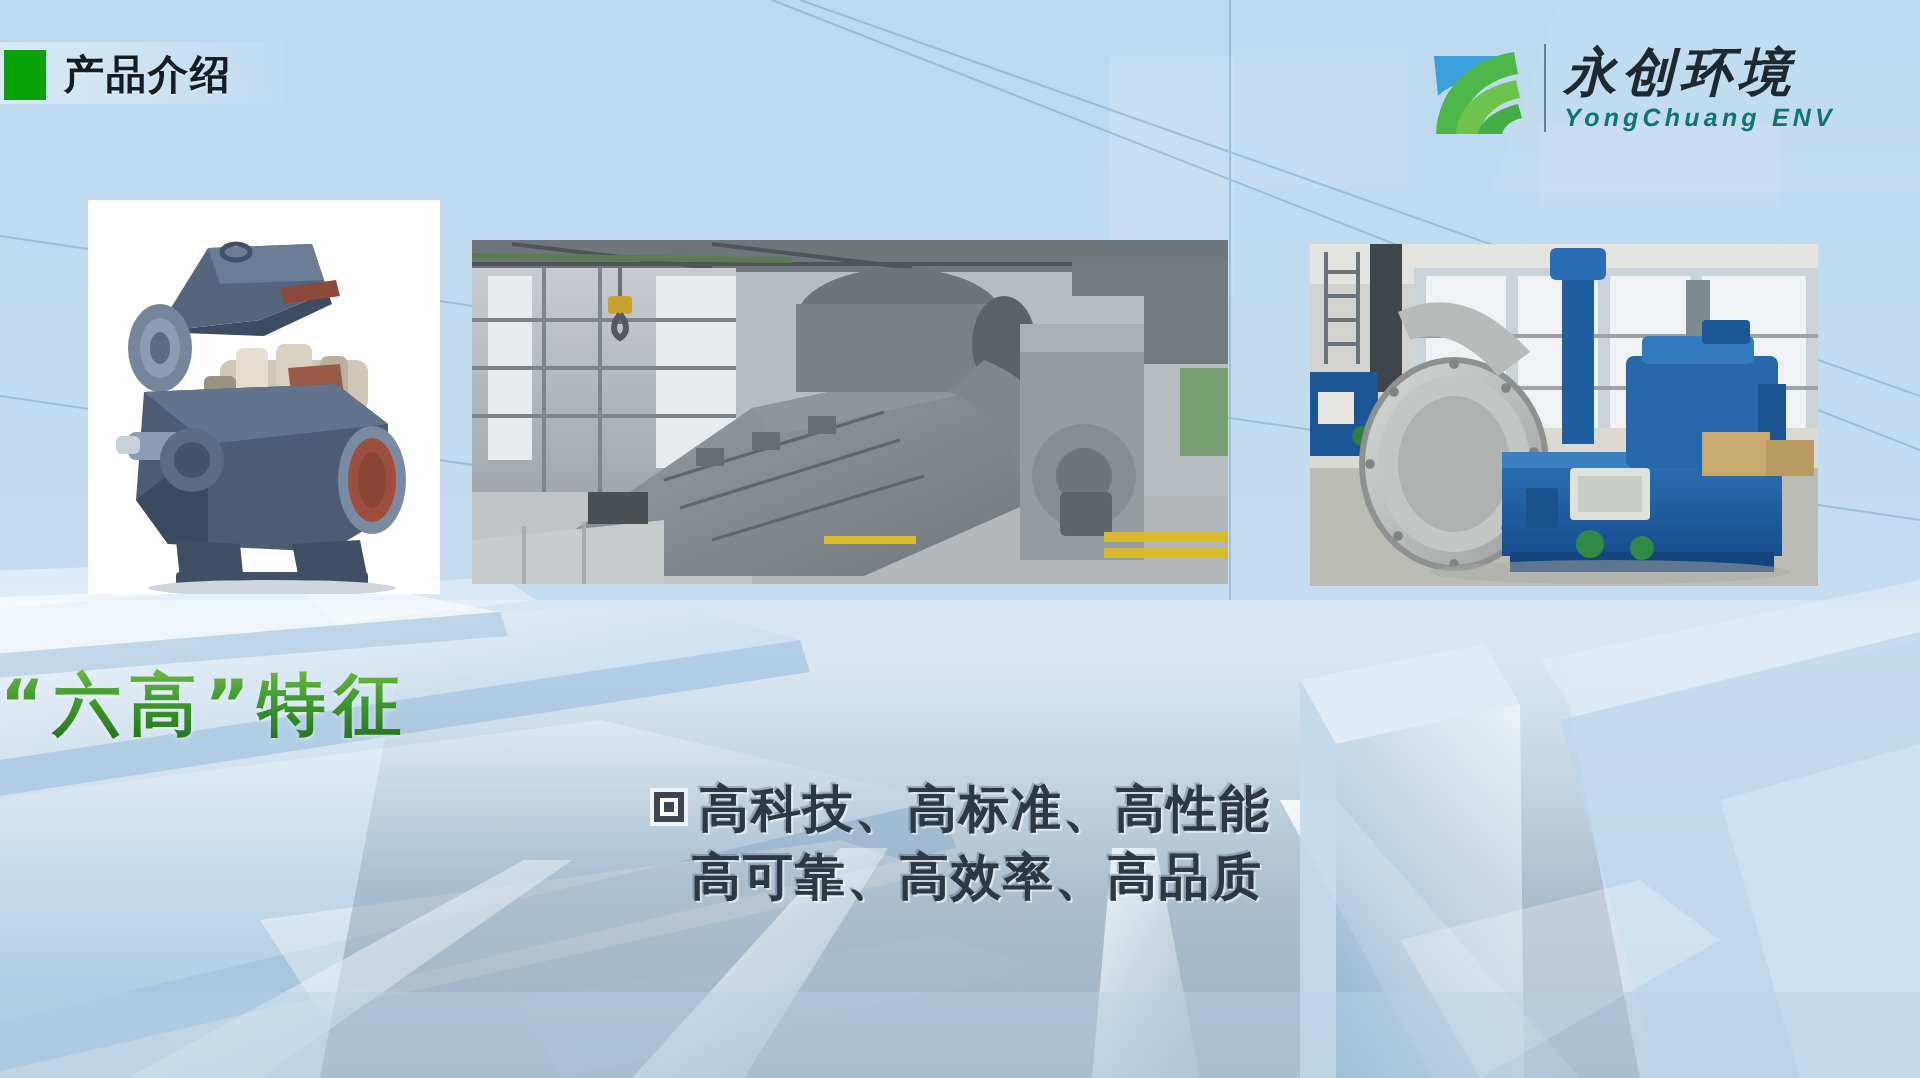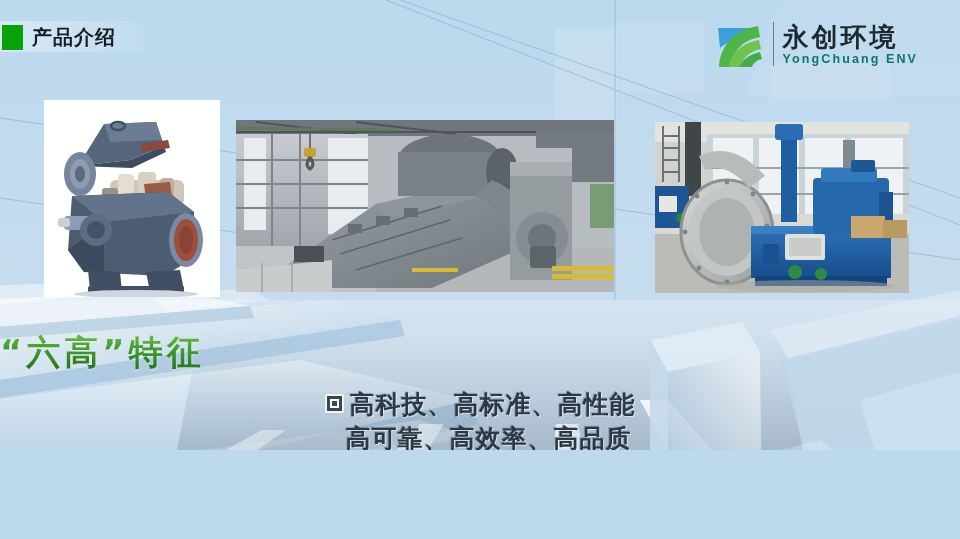--- a/index.html
+++ b/index.html
@@ -2,21 +2,21 @@
 <html><head>
 <meta charset="utf-8">
 <style>
   * { margin:0; padding:0; box-sizing:border-box; }
   html,body { width:960px; height:539px; overflow:hidden; }
   body {
     font-family:"Liberation Sans", sans-serif;
     background:#bcd9ee;
     position:relative;
   }
-  .slide { position:absolute; inset:0; width:960px; height:450px; overflow:hidden; }
+  .slide { position:absolute; inset:0; width:960px; height:539px; overflow:hidden; }
 
   
   .bg-base{
     position:absolute; inset:0;
     background:linear-gradient(180deg,#bfdaef 0%, #bad6ec 26%, #cfe2f1 42%, #d9e7f3 60%, #cfdfec 78%, #c3d5e4 100%);
   }
   .bg-svg{ position:absolute; inset:0; }
 
   
   .header-band{
@@ -32,21 +32,21 @@
     font-size:20px; font-weight:bold; color:#151d24;
     letter-spacing:1px; line-height:25px;
     font-family:"DejaVu Sans","Liberation Sans",sans-serif;
     text-shadow:0 1px 0 rgba(255,255,255,.35);
   }
 
   
   .logo{ position:absolute; right:42px; top:18px; display:flex; align-items:center; gap:9px; }
   .logo-mark{ width:52px; height:52px; }
   .logo-div{ width:1px; height:44px; background:#4b5b66; opacity:.75; }
-  .logo-text{ display:flex; flex-direction:column; justify-content:center; }
+  .logo-text{ display:flex; flex-direction:column; justify-content:center;font-style:italic; }
   .logo-cn{
     font-size:26px; font-weight:bold; color:#1c2930; letter-spacing:3px;
     font-family:"DejaVu Sans","Liberation Sans",sans-serif; line-height:28px;
   }
   .logo-en{
     font-size:12.5px; font-weight:bold; color:#0f766e; letter-spacing:2.1px;
     line-height:14px; margin-top:1px;
     font-family:"Liberation Sans",sans-serif;
     text-align:center;
   }

